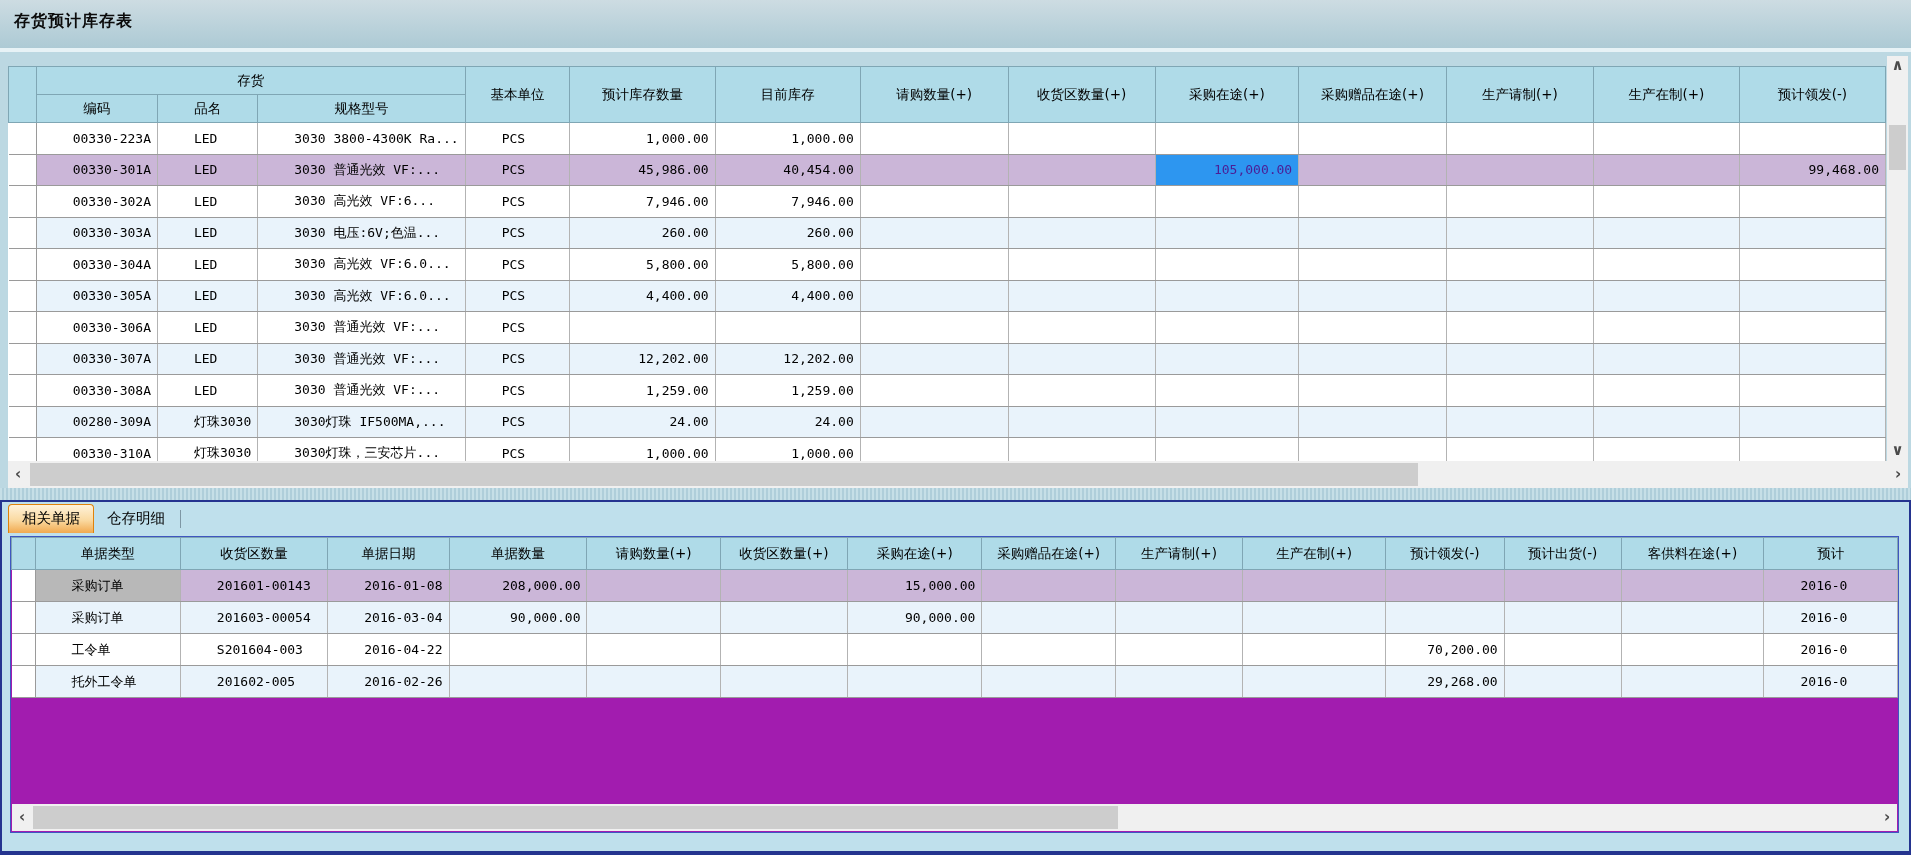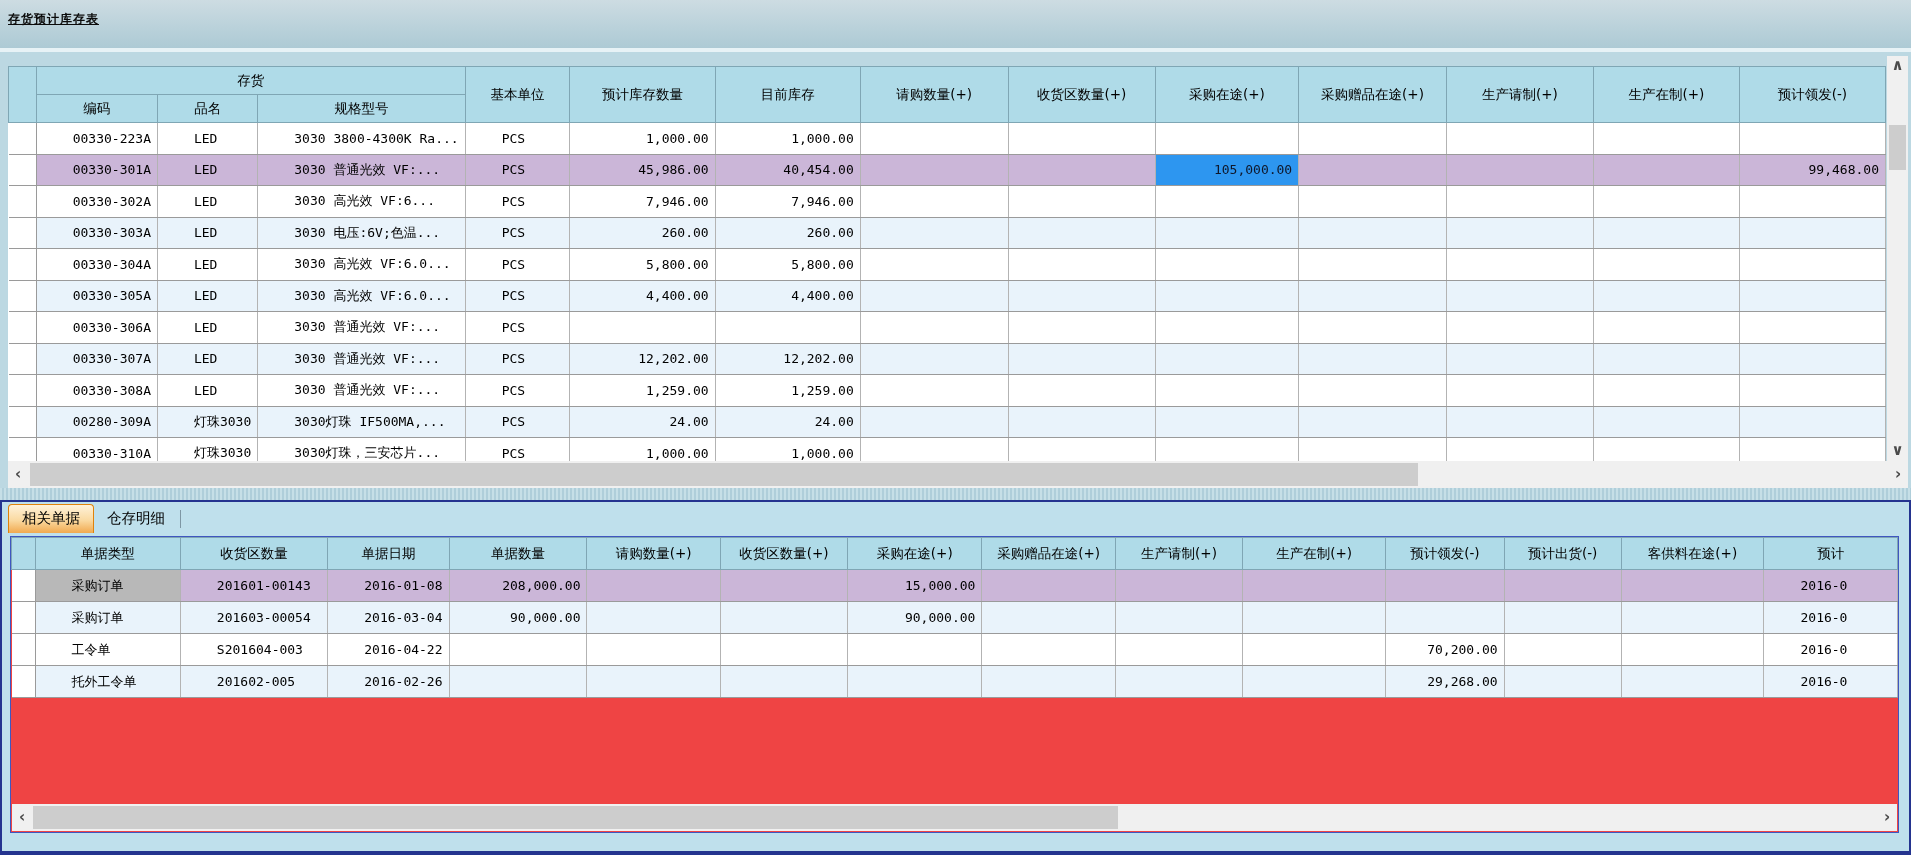--- a/index.html
+++ b/index.html
@@ -2,36 +2,36 @@
 <html><head>
 <meta charset="utf-8">
 <style>
   html,body{margin:0;padding:0;}
   body{font-family:"DejaVu Sans","Liberation Sans",sans-serif;}
   .stage{position:relative;width:1911px;height:855px;background:#BCD8E2;overflow:hidden;}
 
   
   .titlebar{position:absolute;left:0;top:0;width:1911px;height:48px;
     background:linear-gradient(180deg,#CDDCE2 0%,#B9D1DA 60%,#ADCAD5 100%);}
-  .title{position:absolute;left:8px;top:11px;font-size:12px;font-weight:bold;color:#0B0B0B;letter-spacing:1px;text-decoration:underline;}
+  .title{position:absolute;left:14px;top:11px;font-size:16px;font-weight:bold;color:#0B0B0B;letter-spacing:1px;}
   .title-sep{position:absolute;left:0;top:48px;width:1911px;height:4px;background:#E7F2F6;}
 
   
   table{border-collapse:collapse;table-layout:fixed;}
   th{background:#AFDBE8;border:1px solid #7FA6B4;font-weight:normal;color:#000;
      text-align:center;font-size:13.5px;padding:0 3px;white-space:nowrap;overflow:hidden;}
   td{border-bottom:1px solid #9A9A9A;border-right:1px solid #B3B3B3;padding:0 6px;
      font-size:13px;font-family:"DejaVu Sans Mono","DejaVu Sans",monospace;
      white-space:nowrap;overflow:hidden;color:#000;}
   td.l{text-align:left;padding-left:36px;} td.r{text-align:right;}
   td.ind{background:#FFFFFF;border-right:1px solid #9A9A9A;padding:0;}
   tr.plain td.c{background:#FFFFFF;}
   tr.alt td.c{background:#E9F3FB;}
   tr.sel td.c{background:#CBB6D8;margin-left:40px;}
-  tr.sel td.c.focus{background:#2D96F0;color:#0f172a;}
+  tr.sel td.c.focus{background:#2D96F0;color:#4c1d95;}
   tr.sel td.c.anchor{background:#B8B8B8;}
 
   .grid-top{position:absolute;left:8px;top:66px;width:1878px;height:406px;background:#FFFFFF;overflow:hidden;}
   .grid-top tbody tr{height:31.5px;}
   .grid-top thead tr.h1 th{height:27px;}
   .grid-top thead tr.h2 th{height:27px;}
 
   
   .hscroll{position:absolute;height:27px;background:#F0F0F0;}
   .vscroll{position:absolute;width:21px;background:#F0F0F0;}
@@ -53,21 +53,21 @@
   .bpanel{position:absolute;left:0;top:500px;width:1911px;height:355px;box-sizing:border-box;
     background:#BFE0EC;border:2px solid #24348F;border-bottom:4px solid #24348F;}
   .tabs{position:absolute;left:6px;top:2px;height:29px;display:flex;align-items:flex-end;}
   .tab{padding:4px 13px 5px 13px;font-size:14.5px;color:#000;cursor:default;}
   .tab.active{background:linear-gradient(180deg,#FEF2DA 0%,#FAD9A0 55%,#F1A94F 100%);
     border:1px solid #E0820A;border-bottom:none;border-radius:4px 4px 0 0;}
   .tab.inactive{padding-top:5px;}
   .tab-cursor{width:1px;height:18px;background:#7E97A4;margin:0 0 5px 2px;}
 
   .grid-bot{position:absolute;left:8px;top:34px;width:1889px;height:297px;box-sizing:border-box;
-    background:#ef4444;border:1px solid #3F56C0;overflow:hidden;}
+    background:#a21caf;border:1px solid #3F56C0;overflow:hidden;}
   .grid-bot thead tr th{height:31px;}
   .grid-bot tbody tr{height:32px;}
 
   .hscroll-bot{left:1px;bottom:1px;top:auto;width:1885px;position:absolute;}
   .hscroll-bot .sb-thumb{left:21px;top:2px;width:1085px;height:23px;}
   .hscroll-bot .sb-right{right:0;}
   .hscroll-top .sb-right{right:0;}
 </style>
 </head>
 <body>

